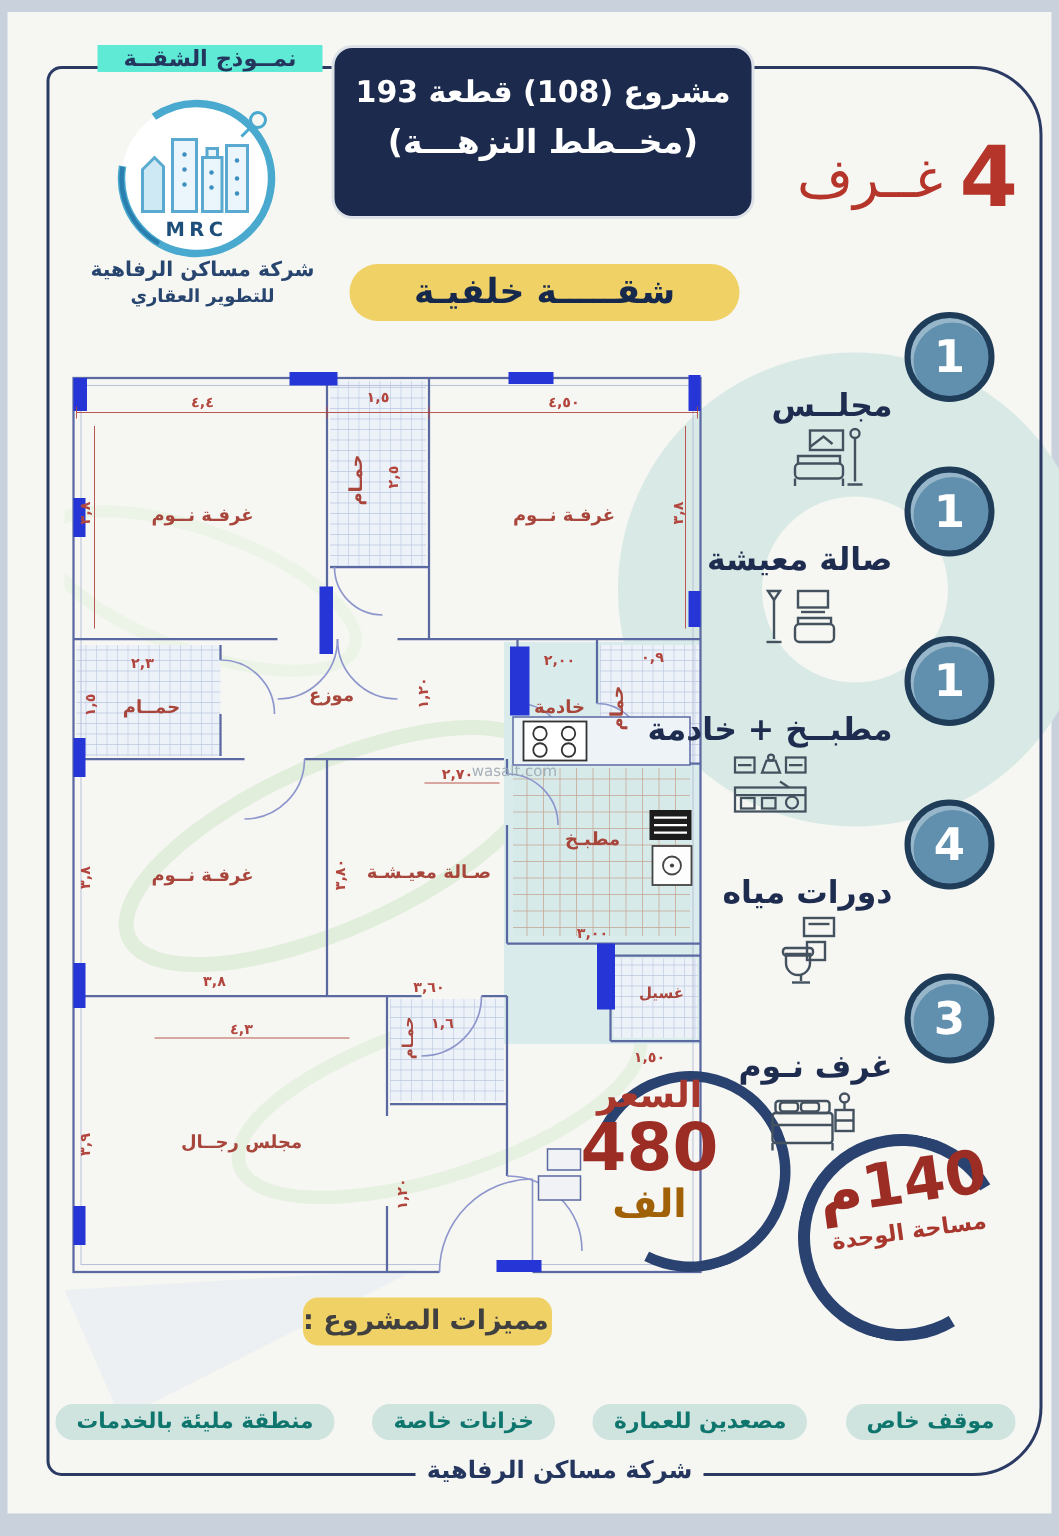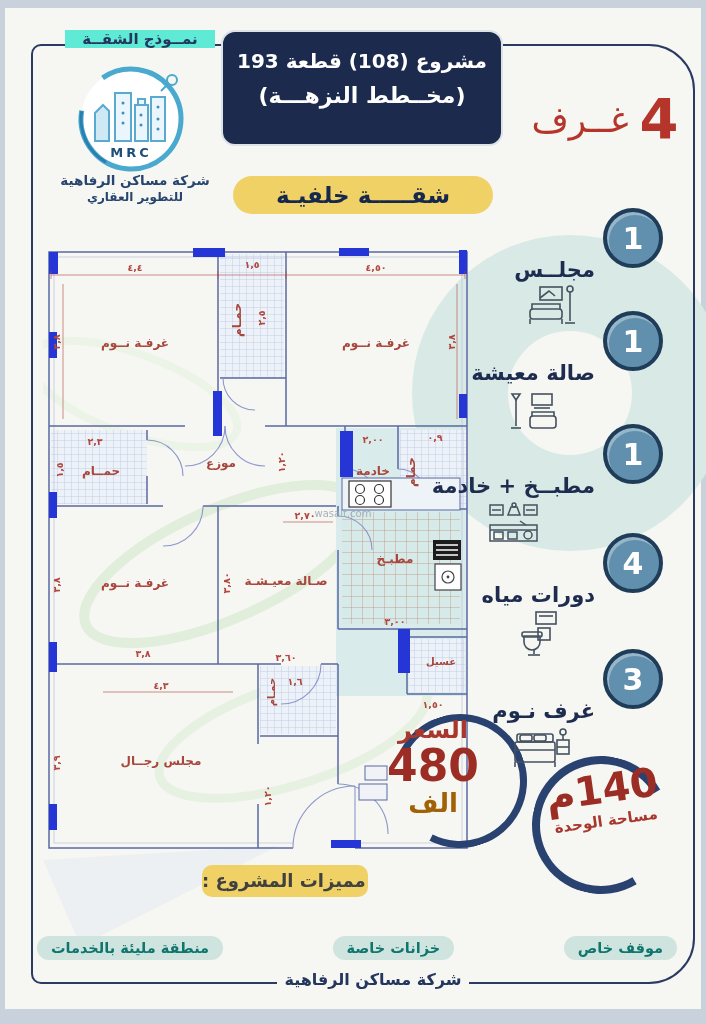--- a/index.html
+++ b/index.html
@@ -371,18 +371,19 @@
 
   <div class="area-arc"></div>
   <div class="area-text">
     <div class="t1">140م</div>
     <div class="t2">مساحة الوحدة</div>
   </div>
 
   <div class="feat-title">مميزات المشروع :</div>
   <div class="feat-row">
     <div class="pill">موقف خاص</div>
+    <div class="pill">مصعدين للعمارة</div>
     <div class="pill">خزانات خاصة</div>
     <div class="pill">منطقة مليئة بالخدمات</div>
   </div>
 
   <div class="footer-co">شركة مساكن الرفاهية</div>
 </div>
 
 </body></html>

